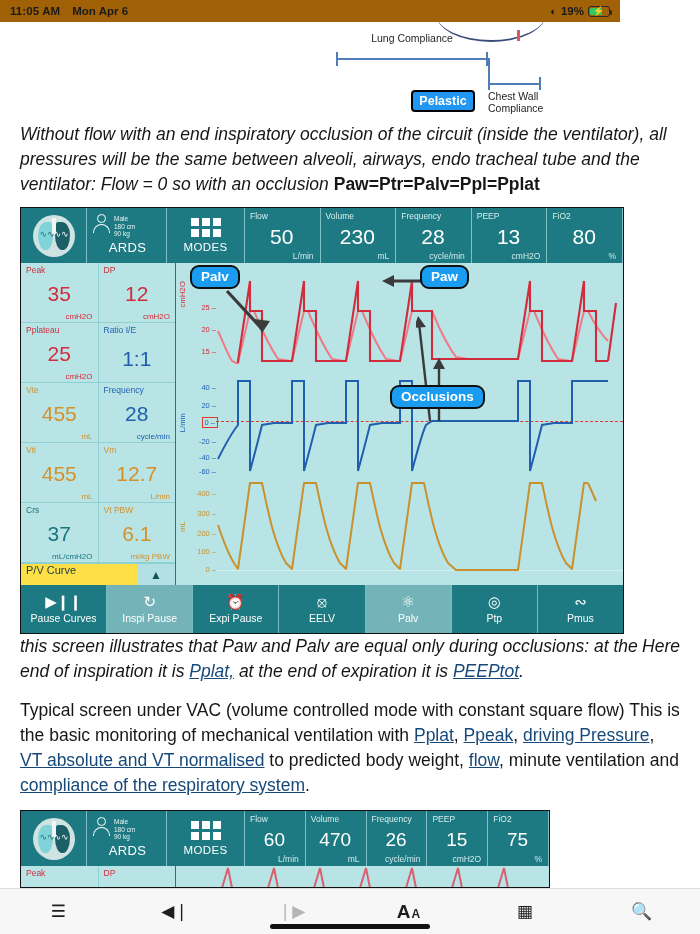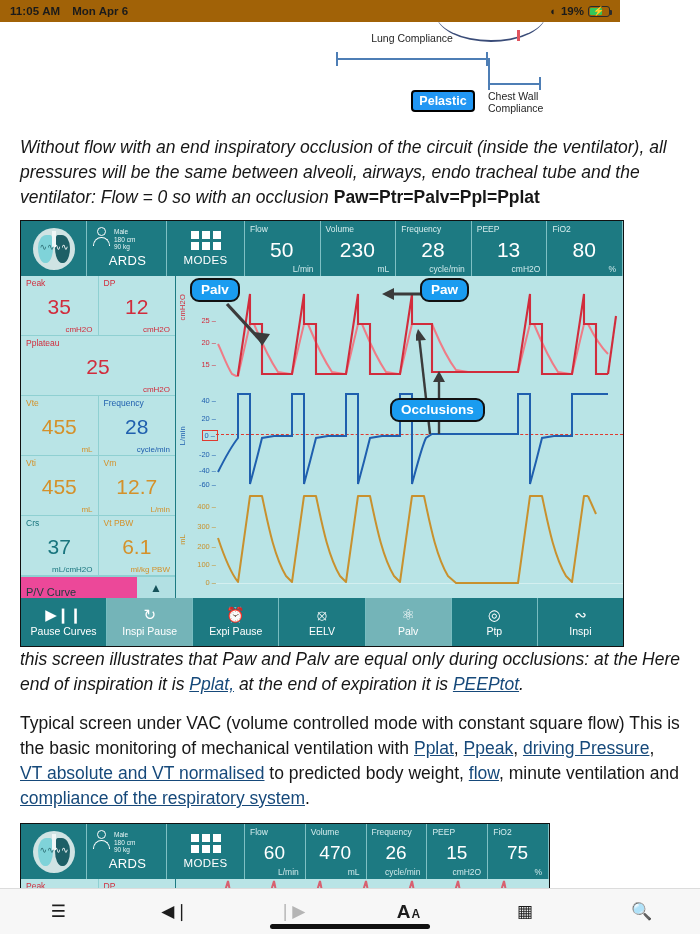--- a/index.html
+++ b/index.html
@@ -72,21 +72,21 @@
   .tf-cw-label { position:absolute; left:452px; top:69px; font-size:10.5px; color:#1f1f1f; line-height:11.5px; width:60px;}
   .tf-pel {
     position:absolute; left:375px; top:68px; width:64px; height:22px;
     background:#2196f3; border:2px solid #000; border-radius:4px;
     color:#fff; font-size:12.5px; font-weight:700; display:flex; align-items:center; justify-content:center;
   }
 
   
   .para {
     font-size: 17.5px; line-height: 25px; color: #171717;
-    padding: 0 20px; margin-top: 17px;
+    padding: 0 20px; margin-top: 4px;
   }
   .para.italic { font-style: italic; }
   .para b { font-weight: 700; font-style: normal; }
   .para a { color: #16497a; text-decoration: underline; }
   .para-inline-here { float: right; font-style: italic; }
 
   
   .vent {
     margin: 10px 20px 0 20px;
     width: 604px;
@@ -141,22 +141,22 @@
   .tile { flex:1; padding:2px 5px 1px 5px; display:flex; flex-direction:column; position:relative; }
   .tile + .tile { border-left:1px solid #8fd0d2; }
   .t-name { font-size:8.5px; }
   .t-val { flex:1; display:flex; align-items:center; justify-content:center; font-size:21px; line-height:1; }
   .t-unit { font-size:8px; text-align:right; }
   .c-red  { color:#d12c3c; } .c-red .t-name, .t-name.c-red { color:#d12c3c; }
   .c-blue { color:#1f5fae; }
   .c-orange { color:#d4912a; }
   .c-teal { color:#19757e; }
   .pv-row {
-    height: 22px; display:flex; align-items:flex-end;
-    border-top:1px solid #8fd0d2; background:#ec4899;
+    height: 22px; display:flex; align-items:flex-start;
+    border-top:1px solid #8fd0d2; background:#fde047;
   }
   .pv-label { flex:1; font-size:11px; color:#1c3b3d; padding-left:5px; }
   .pv-btn {
     width:38px; height:100%; background:#b2e0e3; display:flex; align-items:center; justify-content:center;
     color:#14525a; font-size:12px;
   }
 
   .waves { flex:1; position:relative; background:#b9e4e6; }
   .wave-pane { position:absolute; left:0; right:0; }
   .axis-title {
@@ -327,20 +327,25 @@
             <span class="t-name">DP</span>
             <span class="t-val">12</span>
             <span class="t-unit">cmH2O</span>
           </div>
         </div>
         <div class="tile-row">
           <div class="tile c-red">
             <span class="t-name">Pplateau</span>
             <span class="t-val">25</span>
             <span class="t-unit">cmH2O</span>
+          </div>
+          <div class="tile c-blue">
+            <span class="t-name">Ratio I/E</span>
+            <span class="t-val">1:1</span>
+            <span class="t-unit"></span>
           </div>
         </div>
         <div class="tile-row">
           <div class="tile c-orange">
             <span class="t-name">Vte</span>
             <span class="t-val">455</span>
             <span class="t-unit">mL</span>
           </div>
           <div class="tile c-blue">
             <span class="t-name">Frequency</span>
@@ -504,21 +509,21 @@
       <div class="vf-btn active">
         <span class="vf-ico">⚛</span>
         <span class="vf-label">Palv</span>
       </div>
       <div class="vf-btn">
         <span class="vf-ico">◎</span>
         <span class="vf-label">Ptp</span>
       </div>
       <div class="vf-btn">
         <span class="vf-ico">∾</span>
-        <span class="vf-label">Inspi</span>
+        <span class="vf-label">Pmus</span>
       </div>
     </div>
   </div>
 
   <div class="para italic" style="margin-top:0;">
     <span class="para-inline-here">Here</span>
     <span>this screen illustrates that Paw and Palv are equal only during occlusions: at the end of inspiration it is </span><a href="#">Pplat,</a><span> at the end of expiration it is </span><a href="#">PEEPtot</a><span>.</span>
   </div>
 
   <div class="para" style="margin-top:14px;">

